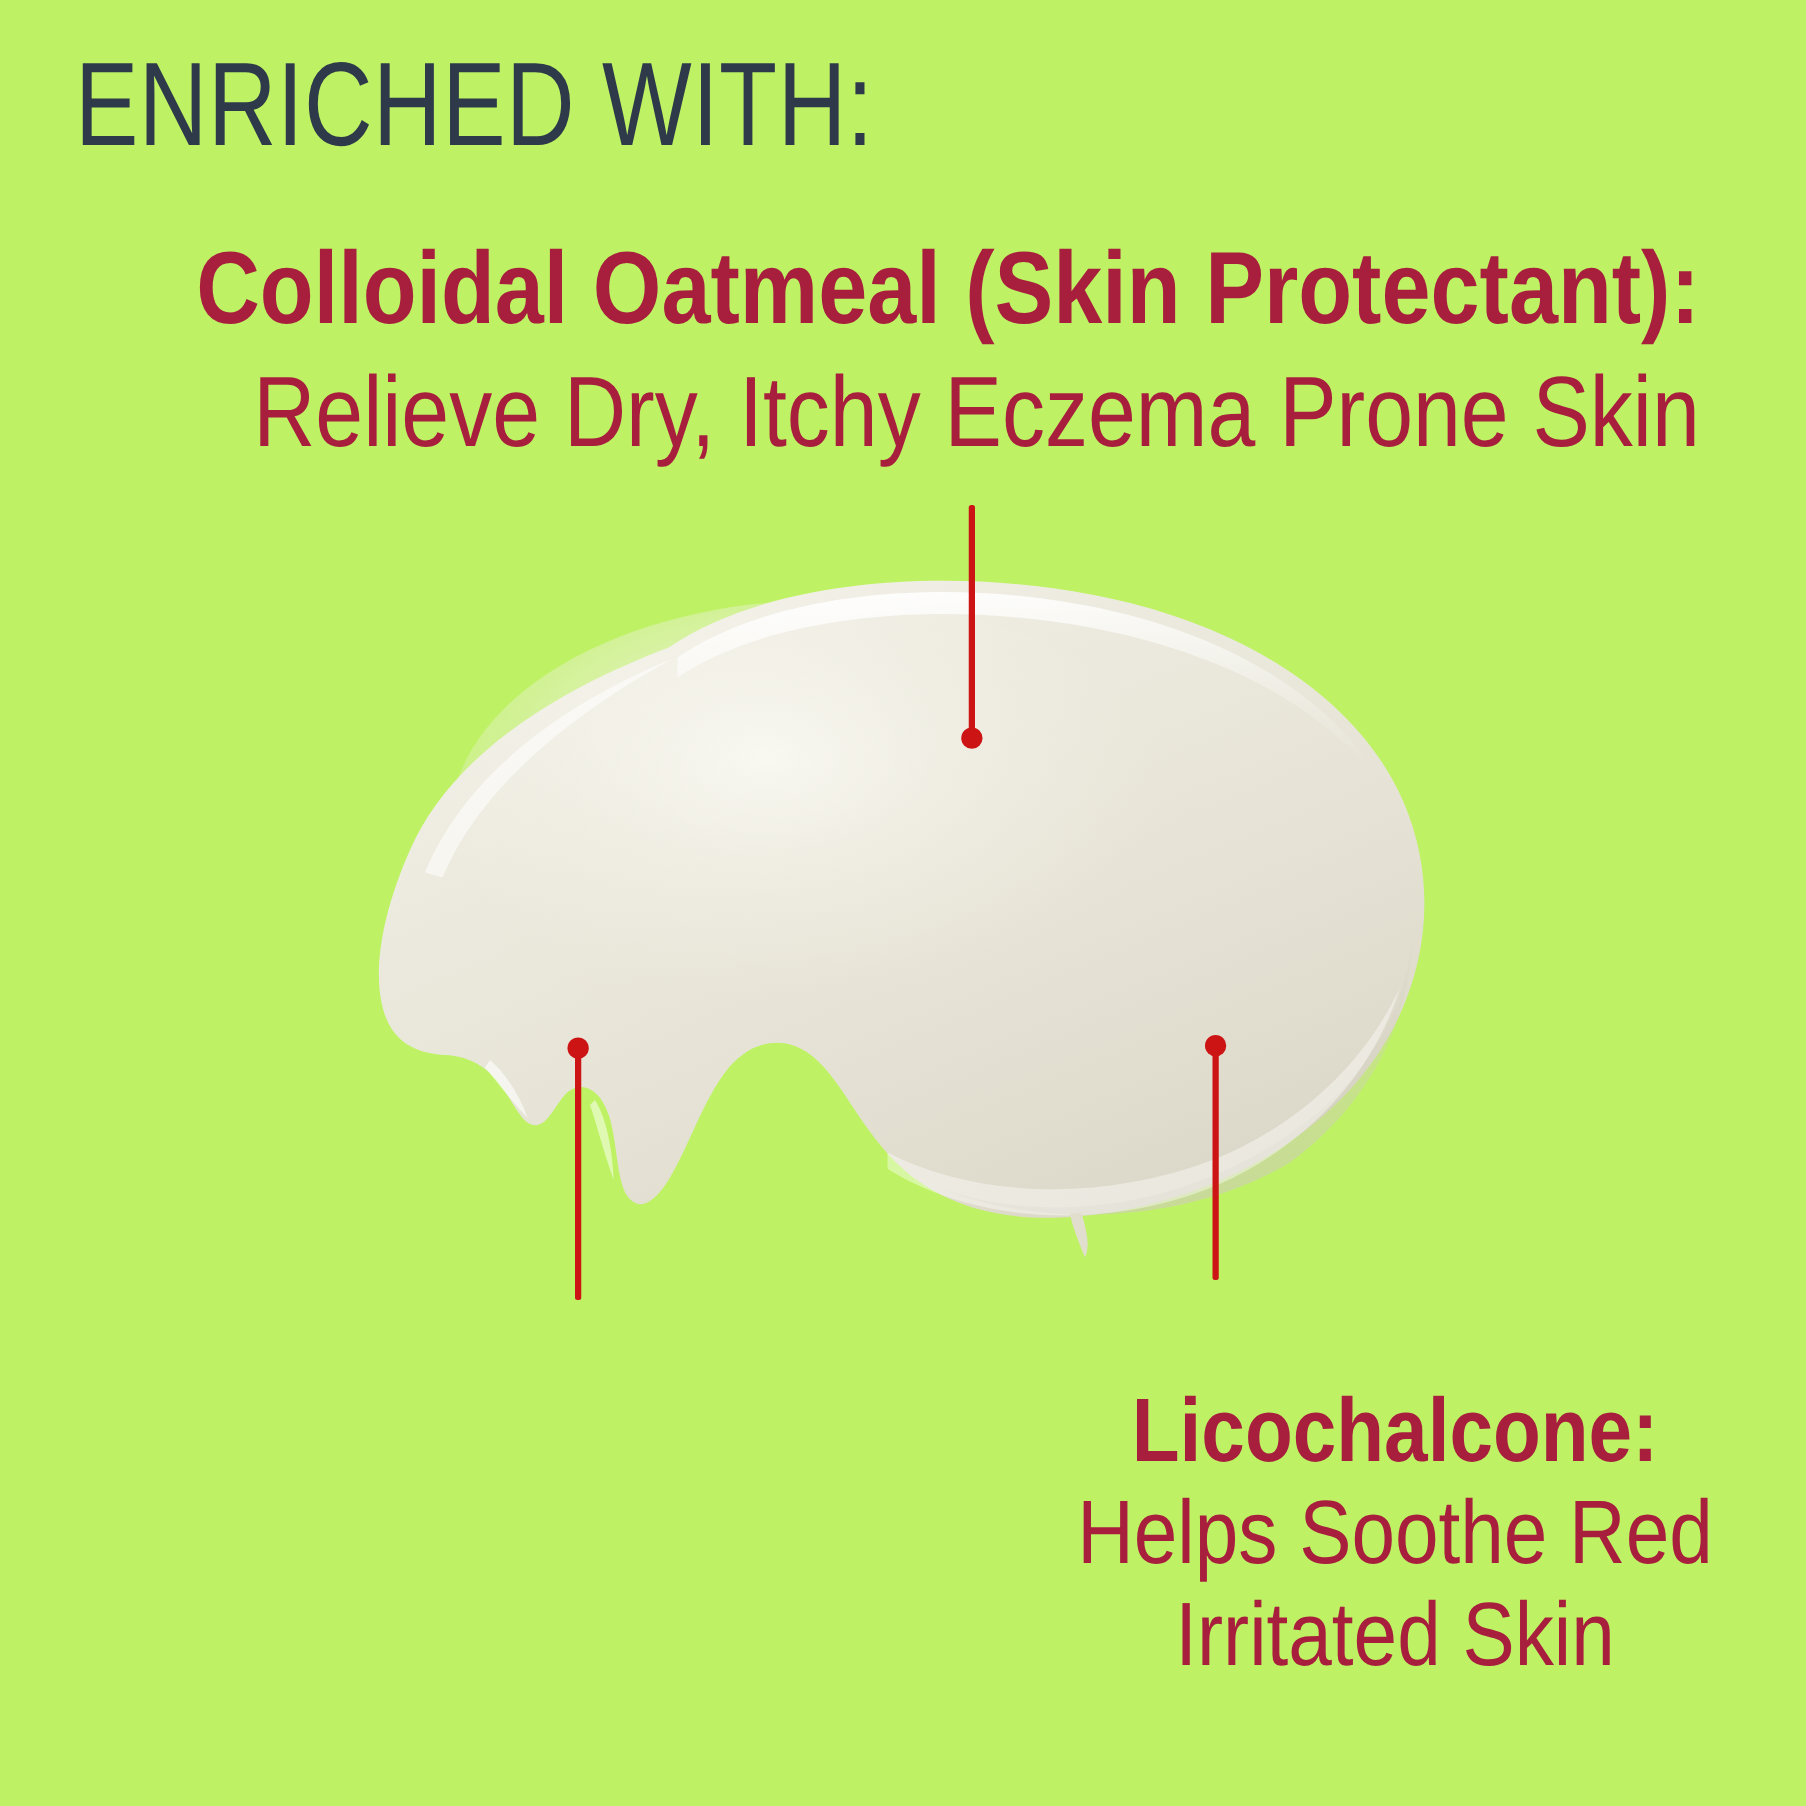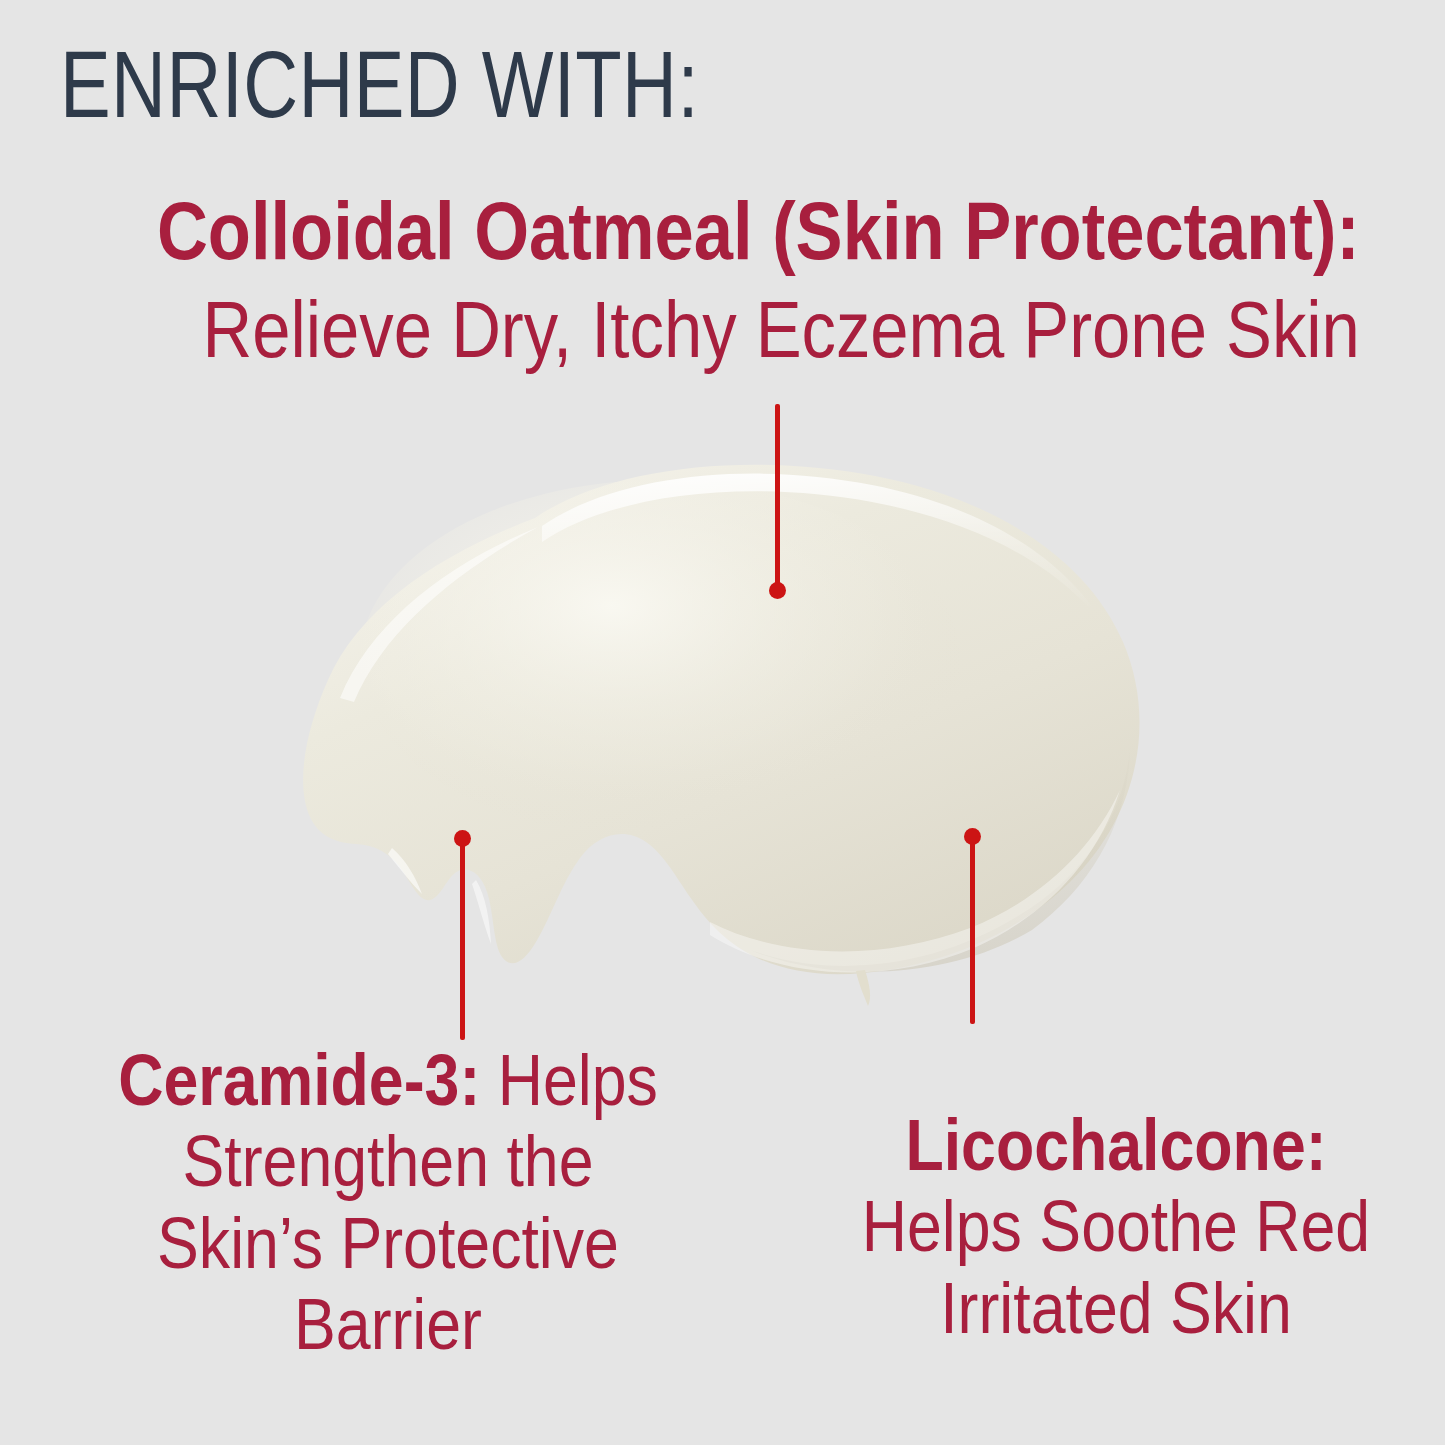--- a/index.html
+++ b/index.html
@@ -5,21 +5,21 @@
   html, body {
     margin: 0;
     padding: 0;
     background: #ffffff;
   }
 
   #canvas {
     position: relative;
     width: 1445px;
     height: 1445px;
-    background: #e5e5e5;
+    background: #bef264;
     overflow: hidden;
     font-family: "Liberation Sans", sans-serif;
     -webkit-font-smoothing: antialiased;
   }
 
   
   .headline {
     position: absolute;
     left: 60px;
     top: 36px;
@@ -252,29 +252,20 @@
   <div class="pointer" id="pointer-ceramide">
     <span class="stem"></span>
     <span class="dot"></span>
   </div>
 
   <div class="pointer" id="pointer-licochalcone">
     <span class="stem"></span>
     <span class="dot"></span>
   </div>
 
-  <div class="bottom-block" id="block-ceramide">
-    <div class="line">
-      <span class="term">Ceramide-3:</span>
-      <span>Helps</span>
-    </div>
-    <div class="line">Strengthen the</div>
-    <div class="line">Skin’s Protective</div>
-    <div class="line">Barrier</div>
-  </div>
 
   <div class="bottom-block" id="block-licochalcone">
     <div class="line term">Licochalcone:</div>
     <div class="line">Helps Soothe Red</div>
     <div class="line">Irritated Skin</div>
   </div>
 
 </div>
 
 </body></html>

